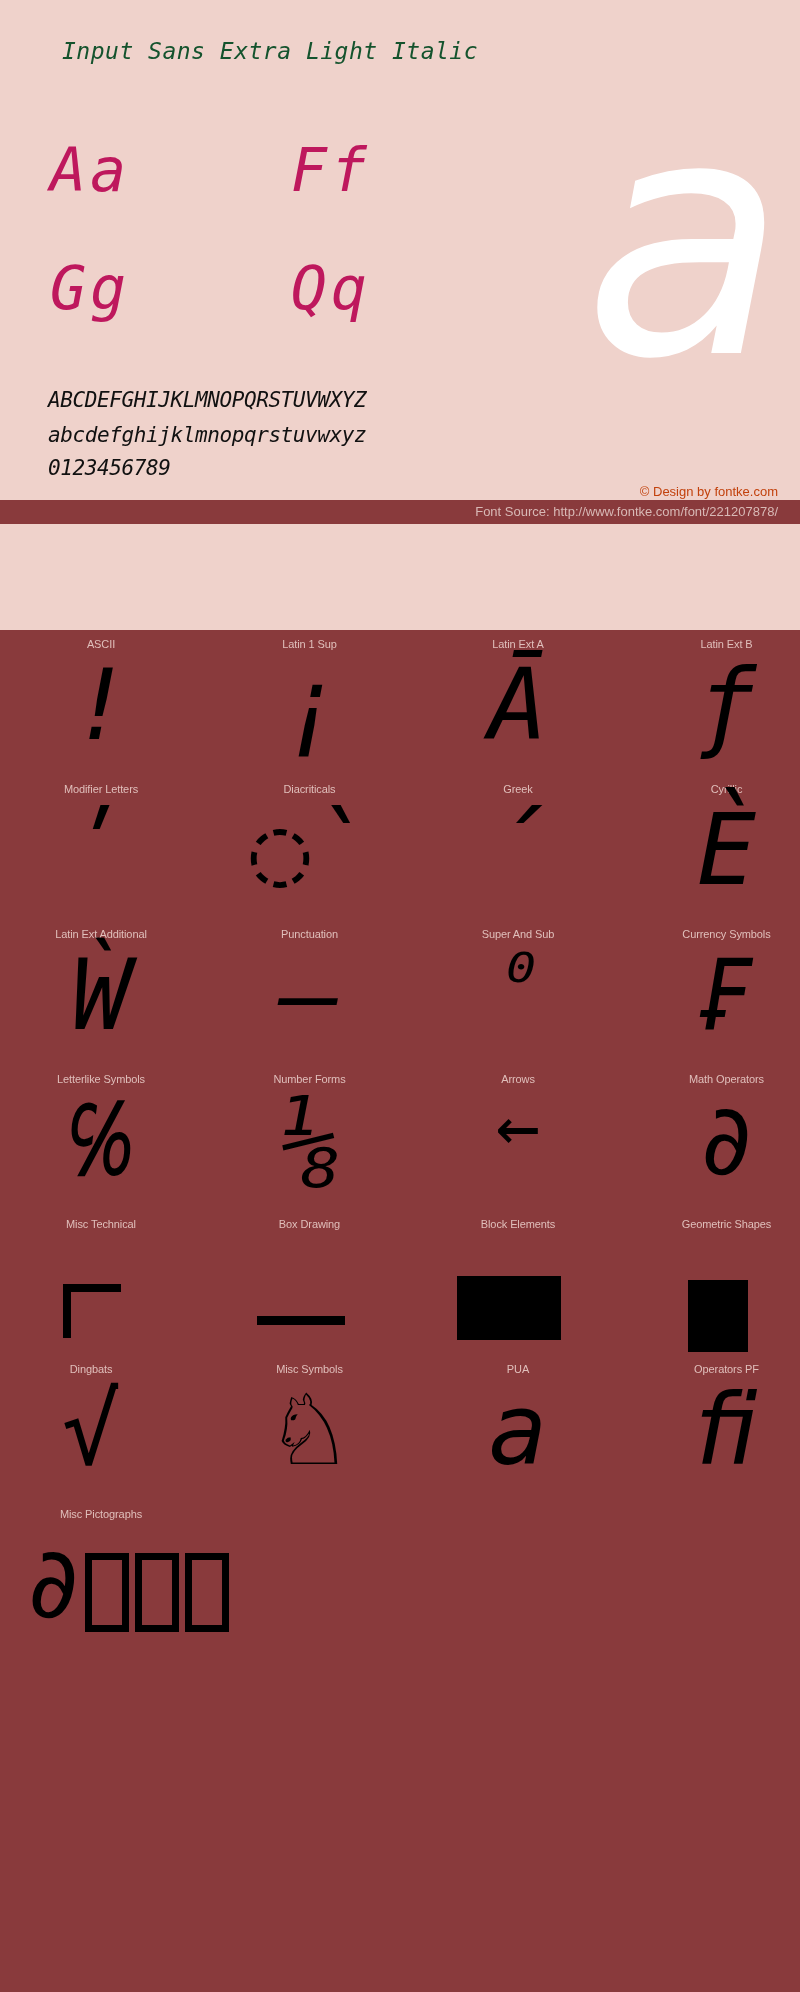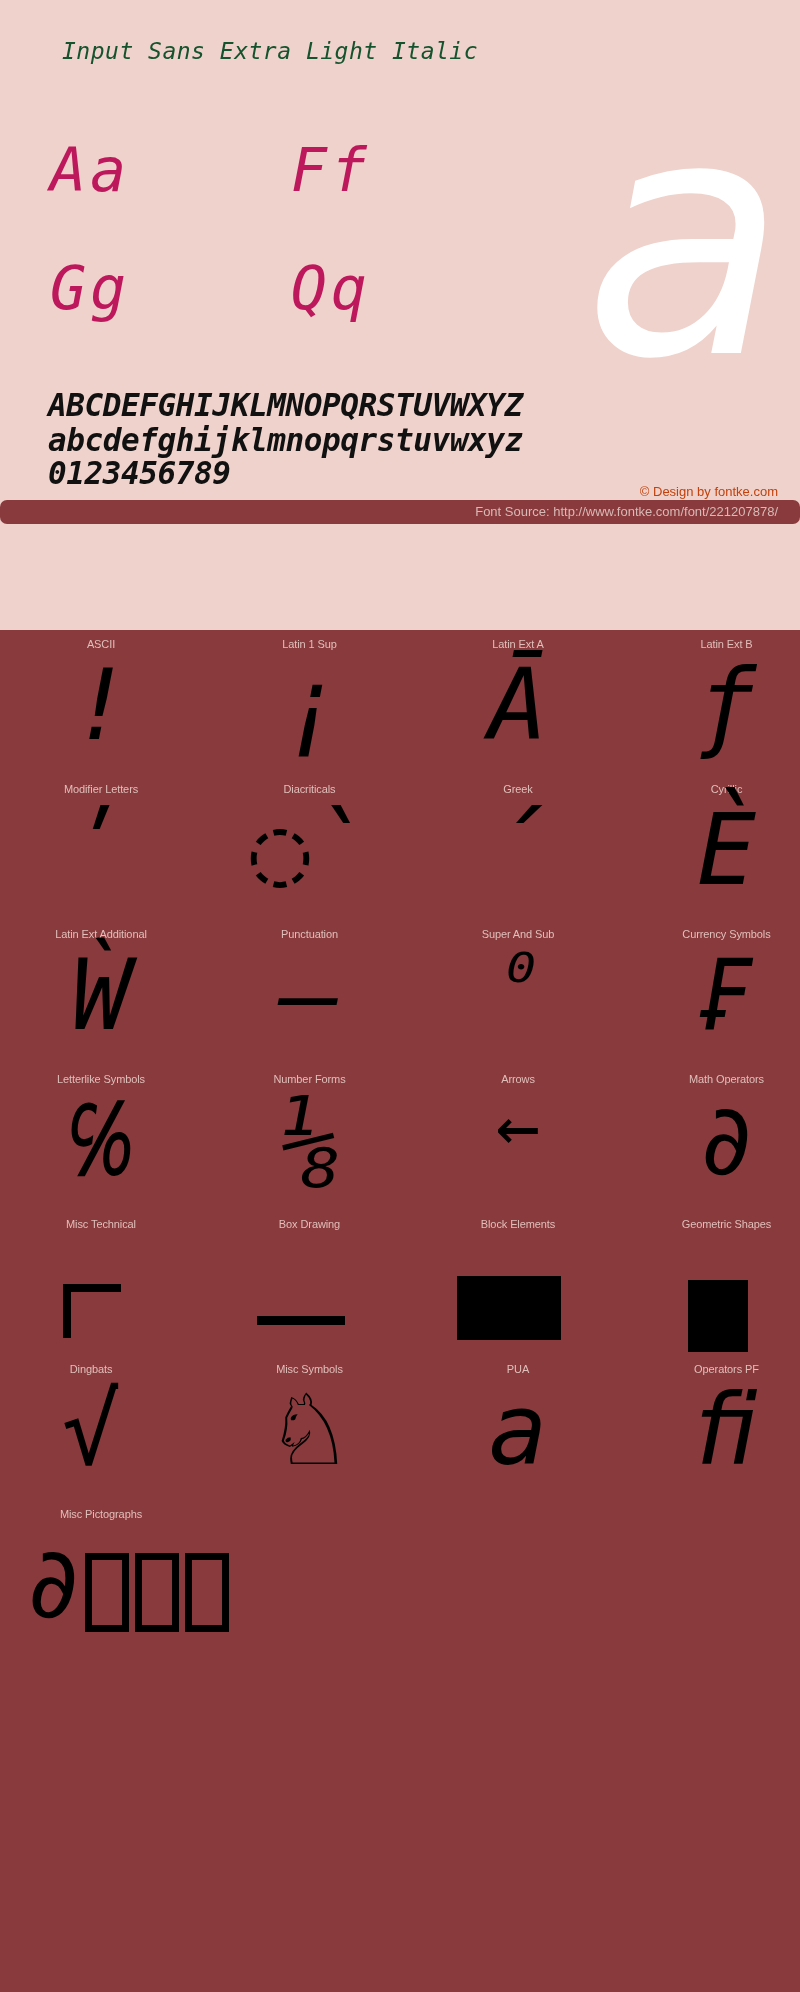--- a/index.html
+++ b/index.html
@@ -63,22 +63,22 @@
     white-space: pre;
   }
   #pair-row-1 { top: 140px; }
   #pair-row-2 { top: 258px; }
 
   .alphabet-line {
     position: absolute;
     left: 48px;
     font-family: "DejaVu Sans Mono", "Liberation Mono", monospace;
     font-style: italic;
-    font-weight: 700;
-    font-size: 31px;
+    font-weight: 400;
+    font-size: 21px;
     line-height: 1;
     color: #111111;
     letter-spacing: -0.4px;
     white-space: pre;
   }
   #alpha-upper { top: 390px; }
   #alpha-lower { top: 425px; }
   #alpha-digits { top: 458px; }
 
   #copyright-line {
@@ -92,21 +92,20 @@
   }
 
   
   #source-bar {
     position: absolute;
     left: 0;
     top: 500px;
     width: 800px;
     height: 24px;
     background: #893a3c;
-    border-radius: 7px;
   }
   #source-text {
     position: absolute;
     right: 22px;
     top: 4px;
     font-family: "Liberation Sans", sans-serif;
     font-size: 13px;
     color: #d8b9b6;
     white-space: nowrap;
   }

